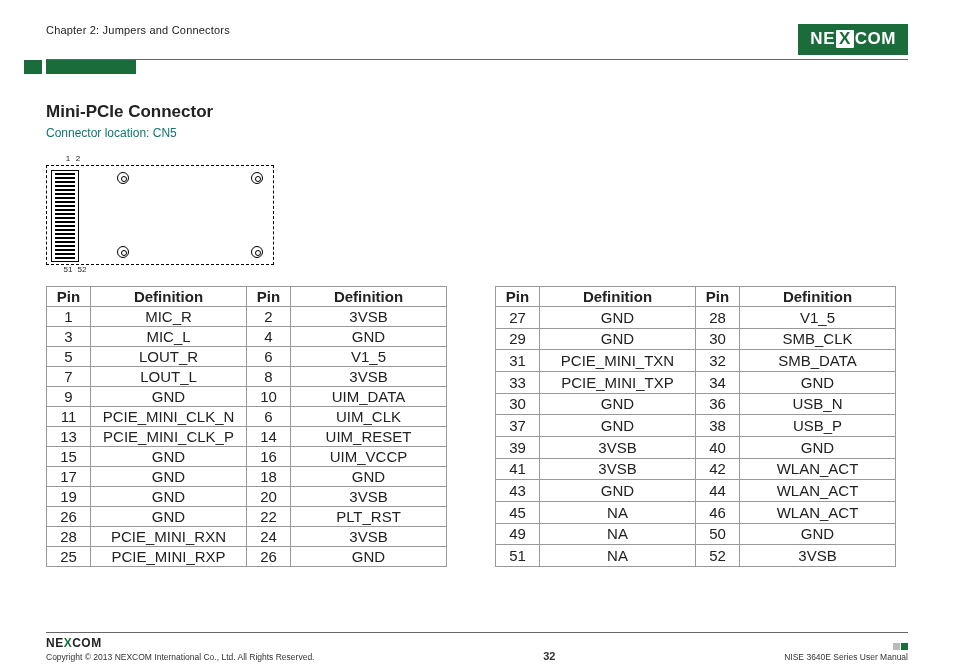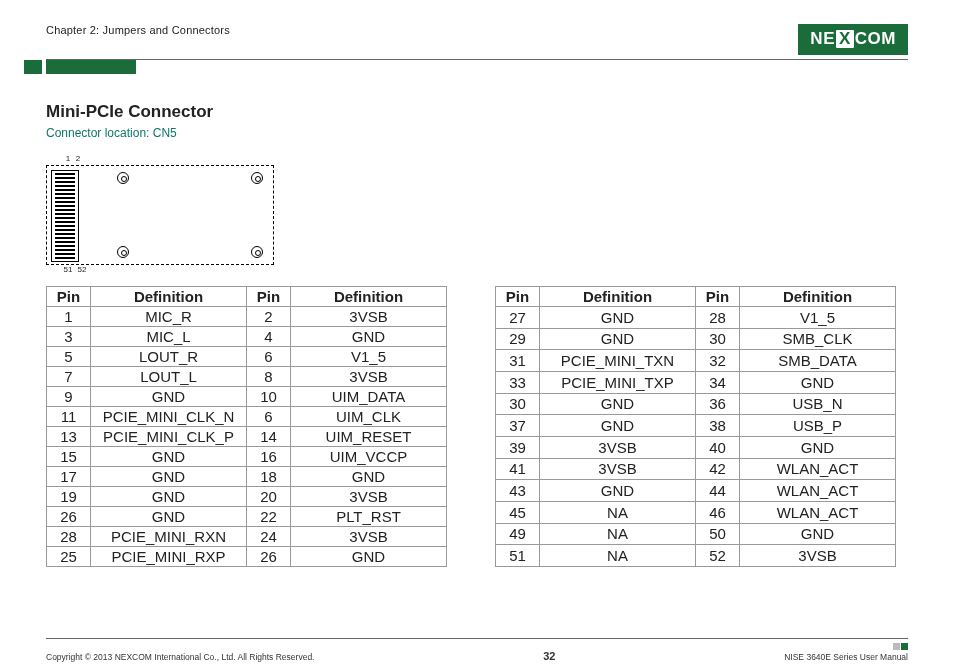--- a/index.html
+++ b/index.html
@@ -313,20 +313,23 @@
           <td class="c-def">3VSB</td>
         </tr>
       </tbody>
   </table>
 </div>
 
 <div class="footer">
   <div class="foot-hr"></div>
   <div class="foot-row">
     <div>
+      <div class="foot-logo">
+        <span>NE</span><span class="x2">X</span><span>COM</span>
+      </div>
       <div>Copyright © 2013 NEXCOM International Co., Ltd. All Rights Reserved.</div>
     </div>
     <div class="pg">32</div>
     <div class="foot-right">
       <div><span class="sq gy"></span><span class="sq gr"></span></div>
       <div>NISE 3640E Series User Manual</div>
     </div>
   </div>
 </div>
 

